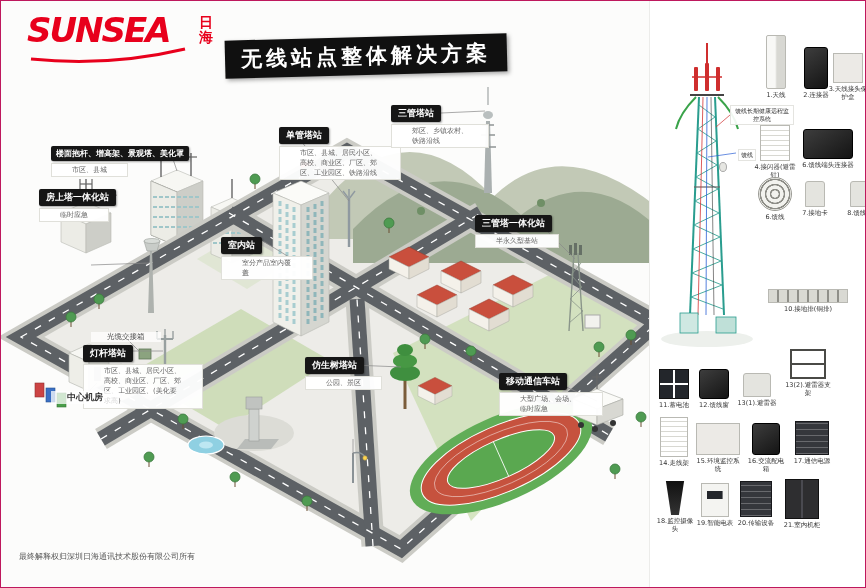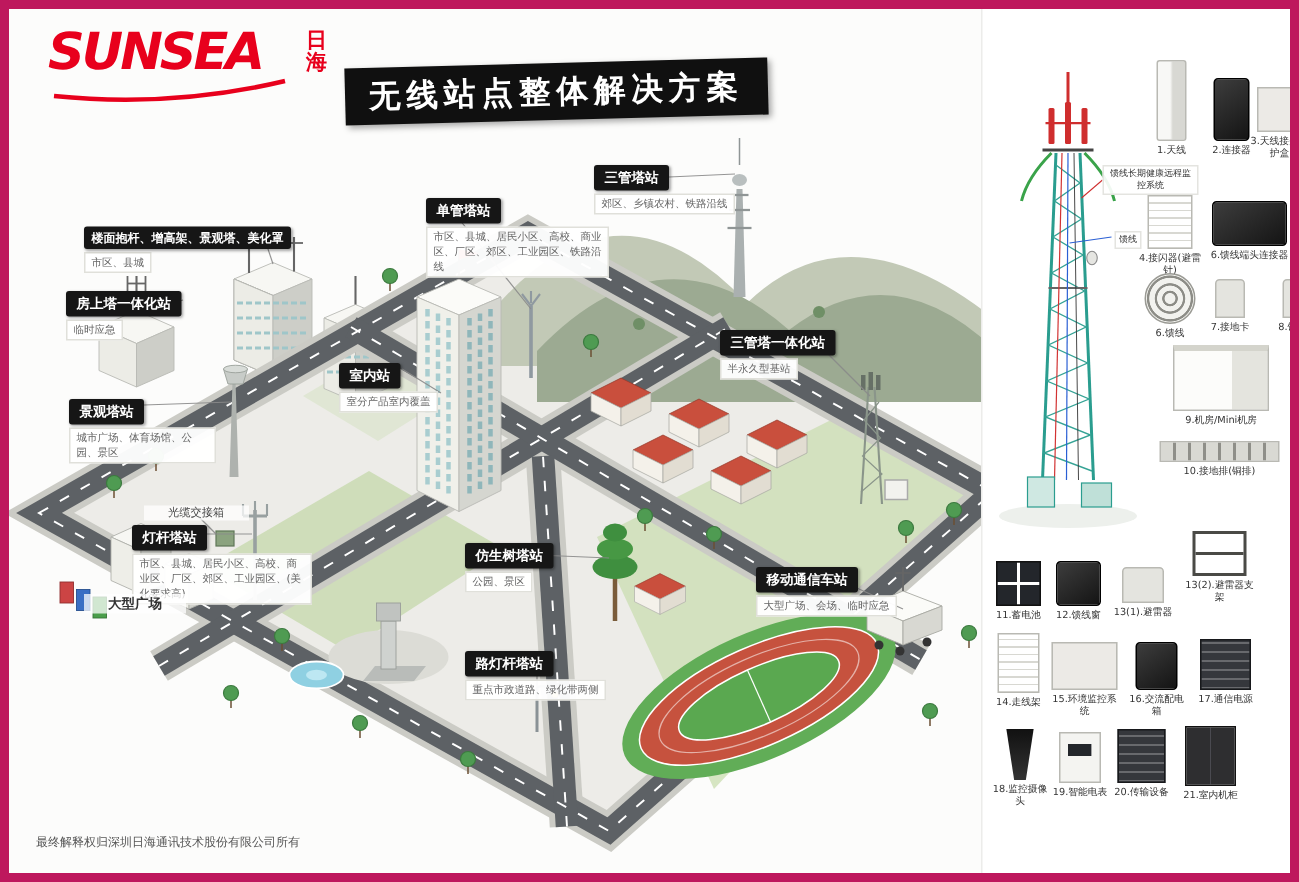--- a/index.html
+++ b/index.html
@@ -1,34 +1,34 @@
 <!DOCTYPE html>
 <html><head>
 <meta charset="utf-8">
 <style>
   *{margin:0;padding:0;box-sizing:border-box}
   html,body{background:#9a9a9a}
   body{font-family:"DejaVu Sans","Liberation Sans",sans-serif}
-  .poster{position:relative;width:866px;height:588px;margin:0 auto;background:#fcfcfb;overflow:hidden;border:6px solid #be185d}
+  .poster{position:relative;width:866px;height:588px;margin:0 auto;background:#fcfcfb;overflow:hidden;border:1px solid #be185d}
   .scene{position:absolute;left:0;top:0;z-index:1}
   
   .logo{position:absolute;left:26px;top:12px;z-index:7}
   .logo-text{color:#e8001c;font-size:34px;font-weight:bold;font-style:italic;letter-spacing:-2px;line-height:1}
   .logo-cn{position:absolute;left:172px;top:2px;color:#e8001c;font-size:14px;font-weight:bold;line-height:1.1;text-align:center}
   .logo-swoosh{position:absolute;left:2px;top:34px}
   .title-ribbon{position:absolute;left:224px;top:36px;z-index:7;background:#101010;color:#fff;
     padding:5px 16px;font-size:21px;font-weight:bold;letter-spacing:4px;transform:rotate(-1.5deg);
     box-shadow:2px 2px 4px rgba(0,0,0,.35);white-space:nowrap}
   
   .callout{position:absolute;z-index:6}
   .co-title{display:inline-block;background:#161616;color:#fff;font-size:9px;font-weight:bold;
     padding:2px 7px;border-radius:2px;white-space:nowrap;box-shadow:1px 1px 2px rgba(0,0,0,.35)}
   .co-title-sm{font-size:8px;padding:2px 5px}
   .co-sub{display:block;width:fit-content;max-width:100%;background:rgba(255,255,255,.96);
-    border:1px solid #e0e0da;color:#666;font-size:7px;line-height:1.45;padding:1px 4px;margin-top:2px}
+    border:1px solid #e0e0da;color:#666;font-size:7px;line-height:1.45;padding:1px 20px;margin-top:2px}
   .scene-label{position:absolute;z-index:6;font-weight:bold;color:#333;background:rgba(255,255,255,.75);padding:0 16px}
   .scene-label.big{font-size:9px}
   .scene-label.small{font-size:7.5px;font-weight:normal;color:#444}
   
   .panel{position:absolute;left:648px;top:0;width:218px;height:588px;background:#fff;border-left:1px solid #ececea;z-index:3}
   .panel-tower{position:absolute;left:0;top:16px}
   .panel-label{position:absolute;font-size:6px;color:#333;background:rgba(255,255,255,.92);
     border:1px solid #e4e4e0;padding:1px 2px;line-height:1.35;text-align:center;z-index:4}
   .prod{position:absolute;text-align:center;z-index:4}
   .prod-icon{margin:0 auto;border:1px solid #b9b9b3;background:#f4f4f1}
@@ -386,41 +386,33 @@
     <span class="co-sub">郊区、乡镇农村、铁路沿线</span>
   </div>
   <div class="callout" style="left:474px;top:210px;width:96px">
     <span class="co-title">三管塔一体化站</span>
     <span class="co-sub">半永久型基站</span>
   </div>
   <div class="callout" style="left:220px;top:232px;width:92px">
     <span class="co-title">室内站</span>
     <span class="co-sub">室分产品室内覆盖</span>
   </div>
-  <div class="callout" style="left:40px;top:256px;width:98px">
-    <span class="co-title">景观塔站</span>
-    <span class="co-sub">城市广场、体育场馆、公园、景区</span>
-  </div>
   <div class="callout" style="left:304px;top:352px;width:84px">
     <span class="co-title">仿生树塔站</span>
     <span class="co-sub">公园、景区</span>
   </div>
   <div class="callout" style="left:82px;top:340px;width:120px">
     <span class="co-title">灯杆塔站</span>
     <span class="co-sub">市区、县城、居民小区、高校、商业区、厂区、郊区、工业园区、(美化要求高)</span>
   </div>
   <div class="callout" style="left:498px;top:368px;width:104px">
     <span class="co-title">移动通信车站</span>
     <span class="co-sub">大型广场、会场、临时应急</span>
   </div>
-  <div class="callout" style="left:304px;top:424px;width:106px">
-    <span class="co-title">路灯杆塔站</span>
-    <span class="co-sub">重点市政道路、绿化带两侧</span>
-  </div>
-  <div class="scene-label big" style="left:50px;top:390px">大型广场</div>
+  <div class="scene-label big" style="left:50px;top:390px">中心机房</div>
   <div class="scene-label small" style="left:90px;top:331px">光缆交接箱</div>
 
   <div class="panel">
     <svg class="panel-tower" width="218" height="340" viewBox="0 0 218 340">
       <ellipse cx="57" cy="322" rx="46" ry="8" fill="#edf0ec"></ellipse>
       <line x1="57" y1="26" x2="57" y2="46" stroke="#cf2e2e" stroke-width="2"></line>
       <rect x="44" y="50" width="4" height="24" rx="1" fill="#cf2e2e"></rect>
       <rect x="55" y="46" width="4" height="28" rx="1" fill="#cf2e2e"></rect>
       <rect x="66" y="50" width="4" height="24" rx="1" fill="#cf2e2e"></rect>
       <line x1="42" y1="60" x2="72" y2="60" stroke="#cf2e2e" stroke-width="1.5"></line>
@@ -468,24 +460,20 @@
       <div class="prod-caption">6.馈线</div>
     </div>
     <div class="prod" style="left:150px;top:180px;width:30px">
       <div class="prod-icon icon-clip" style="width:20px;height:26px"></div>
       <div class="prod-caption">7.接地卡</div>
     </div>
     <div class="prod" style="left:194px;top:180px;width:32px">
       <div class="prod-icon icon-clip" style="width:20px;height:26px"></div>
       <div class="prod-caption">8.馈线卡</div>
     </div>
-    <div class="prod" style="left:120px;top:224px;width:78px">
-      <div class="prod-icon icon-shelter" style="width:64px;height:44px"></div>
-      <div class="prod-caption">9.机房/Mini机房</div>
-    </div>
     <div class="prod" style="left:112px;top:288px;width:92px">
       <div class="prod-icon icon-busbar" style="width:80px;height:14px"></div>
       <div class="prod-caption">10.接地排(铜排)</div>
     </div>
     <div class="prod" style="left:6px;top:368px;width:36px">
       <div class="prod-icon icon-grid4" style="width:30px;height:30px"></div>
       <div class="prod-caption">11.蓄电池</div>
     </div>
     <div class="prod" style="left:46px;top:368px;width:36px">
       <div class="prod-icon icon-dark" style="width:30px;height:30px"></div>

